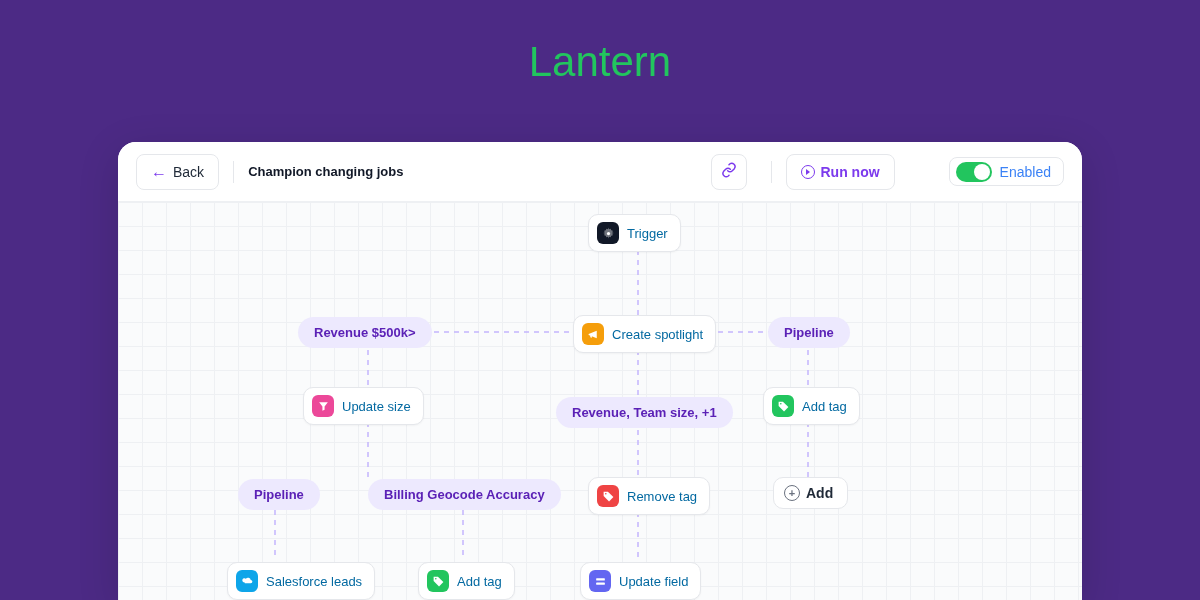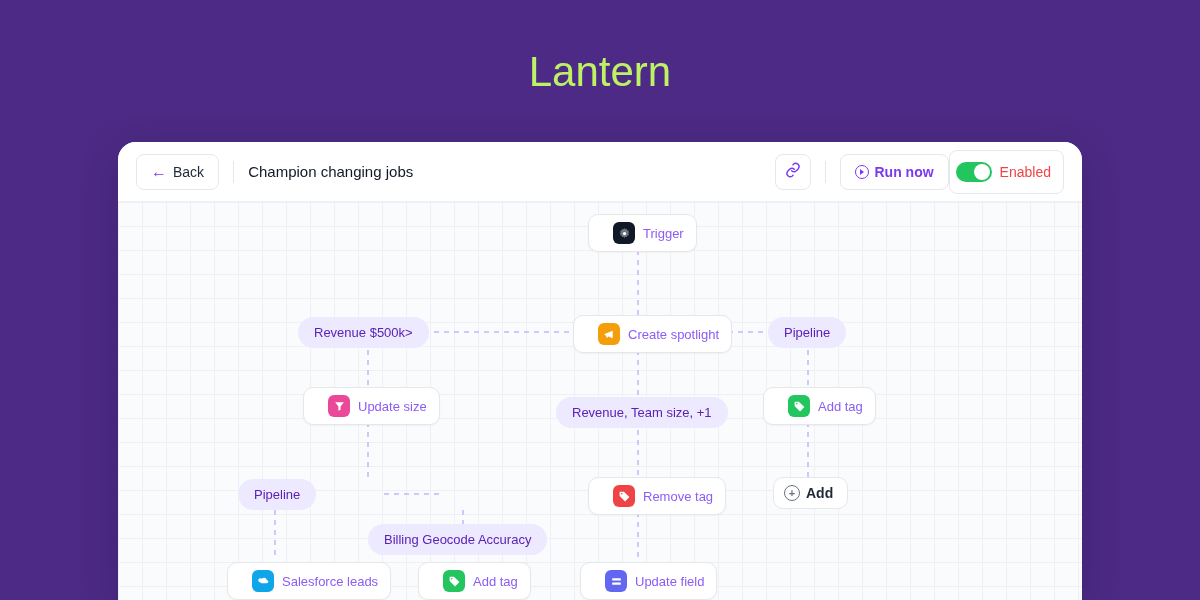--- a/index.html
+++ b/index.html
@@ -5,25 +5,25 @@
 * { margin: 0; padding: 0; box-sizing: border-box; }
 body {
   width: 1200px;
   height: 600px;
   background: #4c2a85;
   font-family: -apple-system, BlinkMacSystemFont, 'Segoe UI', sans-serif;
   overflow: hidden;
   position: relative;
 }
 .hero-title {
-  color: #bef264;
+  color: #22c55e;
   font-size: 42px;
   font-weight: 400;
   text-align: center;
-  padding-top: 48px;
+  padding-top: 38px;
 }
 .app-window {
   position: absolute;
   top: 142px;
   left: 118px;
   width: 964px;
   height: 458px;
   background: #fff;
   border-radius: 18px 18px 0 0;
   overflow: hidden;
@@ -56,22 +56,22 @@
   font-size: 16px;
   line-height: 1;
 }
 .divider {
   width: 1px;
   height: 22px;
   background: #e5e7eb;
   margin: 0 14px;
 }
 .workflow-title {
-  font-size: 15px;
-  font-weight: 400;
+  font-size: 13px;
+  font-weight: 700;
   color: #111827;
 }
 .spacer { flex: 1; }
 .icon-btn {
   width: 36px;
   height: 36px;
   border: 1px solid #e5e7eb;
   border-radius: 8px;
   background: #fff;
   display: inline-flex;
@@ -92,30 +92,31 @@
 }
 .play-icon::after {
   content: '';
   width: 0; height: 0;
   border-left: 4px solid #7c3aed;
   border-top: 3px solid transparent;
   border-bottom: 3px solid transparent;
   margin-left: 1px;
 }
 .toggle-wrap {
-  height: 44px;
+  height: 29px;
   padding: 0 12px 0 6px;
   border: 1px solid #e5e7eb;
   border-radius: 8px;
   display: inline-flex;
   align-items: center;
   gap: 8px;
   font-size: 14px;
   font-weight: 500;
-  color: #ef4444;
+  color: #3b82f6;
+  margin-left: 44px;
 }
 .toggle {
   width: 36px;
   height: 20px;
   background: #22c55e;
   border-radius: 10px;
   position: relative;
   cursor: pointer;
 }
 .toggle::after {
@@ -136,36 +137,36 @@
   background-image:
     linear-gradient(#eef0f3 1px, transparent 1px),
     linear-gradient(90deg, #eef0f3 1px, transparent 1px);
   background-size: 24px 24px;
 }
 .node {
   position: absolute;
   background: #fff;
   border: 1px solid #e5e7eb;
   border-radius: 10px;
-  padding: 7px 12px 7px 24px;
+  padding: 7px 12px 7px 8px;
   display: inline-flex;
   align-items: center;
   gap: 8px;
   font-size: 13px;
   font-weight: 500;
-  color: #8b5cf6;
+  color: #0369a1;
   box-shadow: 0 1px 2px rgba(0,0,0,0.04);
 }
 .pill {
   position: absolute;
   background: #ede9fe;
   border-radius: 18px;
   padding: 8px 16px;
   font-size: 13px;
-  font-weight: 400;
+  font-weight: 700;
   color: #5b21b6;
 }
 .add-node {
   position: absolute;
   background: #fff;
   border: 1px solid #e5e7eb;
   border-radius: 10px;
   padding: 7px 14px 7px 10px;
   display: inline-flex;
   align-items: center;
@@ -211,21 +212,21 @@
   left: 0;
   width: 100%;
   height: 100%;
   pointer-events: none;
 }
 svg.connector line {
   stroke: #c4b5fd;
   stroke-width: 1.5;
   stroke-dasharray: 5 5;
 }
-.gap-right { }
+.gap-right { margin-right: 10px; }
 </style>
 </head>
 <body>
 
 <div class="hero-title">Lantern</div>
 
 <div class="app-window">
 
   <div class="toolbar">
     <button class="btn">
@@ -311,21 +312,21 @@
       <span class="nicon ic-green">
         <svg viewBox="0 0 24 24" fill="#fff">
             <path d="M3 3h8l10 10-8 8L3 11z"></path>
             <circle cx="7" cy="7" r="1.5" fill="#22c55e"></circle>
           </svg>
       </span>
       <span>Add tag</span>
     </div>
 
     <div class="pill" style="left:120px; top:277px;">Pipeline</div>
-    <div class="pill" style="left:250px; top:277px;margin-top:45px;">Billing Geocode Accuracy</div>
+    <div class="pill" style="left:250px; top:277px;">Billing Geocode Accuracy</div>
     <div class="node" style="left:462px; top:275px;margin-left:8px;">
       <span class="nicon ic-red">
         <svg viewBox="0 0 24 24" fill="#fff">
             <path d="M3 3h8l10 10-8 8L3 11z"></path>
             <circle cx="7" cy="7" r="1.5" fill="#ef4444"></circle>
           </svg>
       </span>
       <span>Remove tag</span>
     </div>
     <div class="add-node" style="left:655px; top:275px;">

